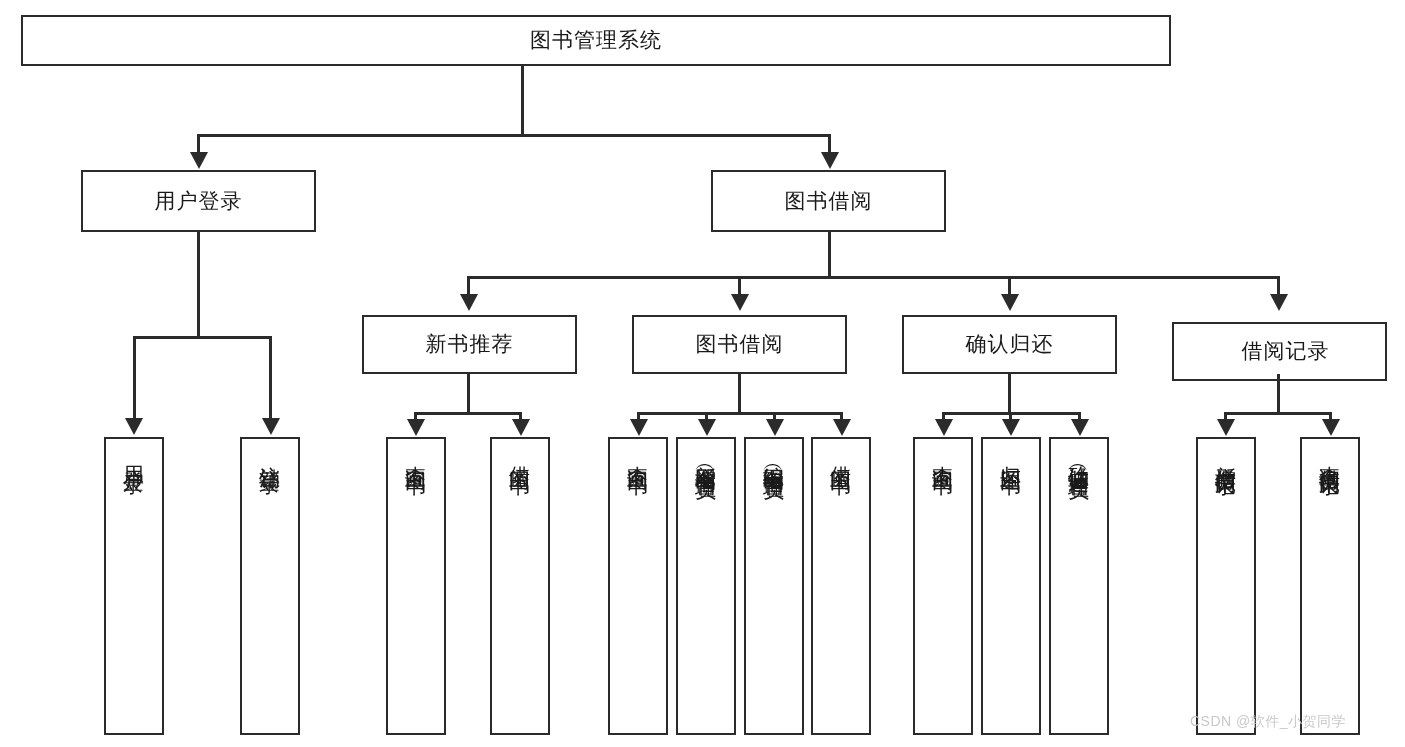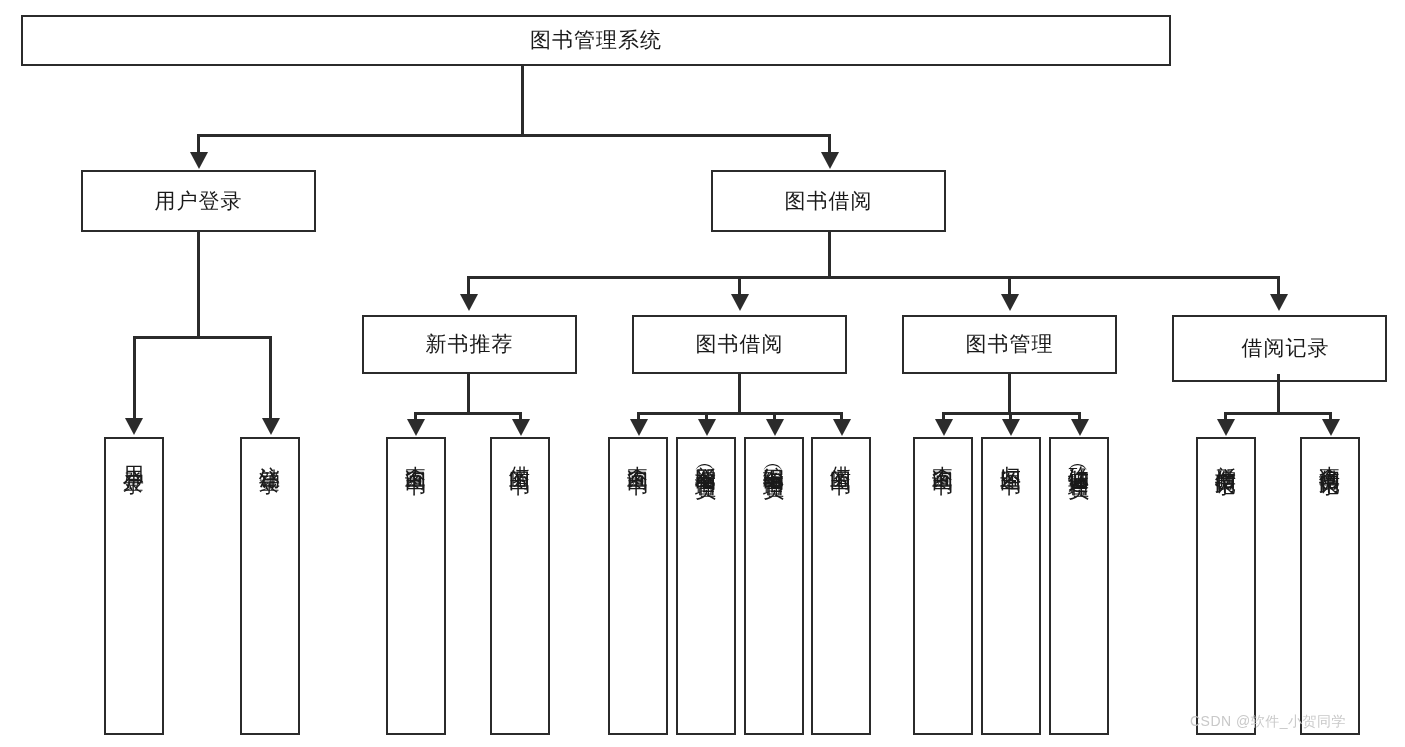--- a/index.html
+++ b/index.html
@@ -142,23 +142,23 @@
   <div class="vline" style="left:1277px; top:276px; width:3px; height:20px;"></div>
   <div class="arrow" style="left:1270px; top:294px;"></div>
 
   <div class="node h" style="left:362px; top:315px; width:215px; height:59px;">
     <span class="label">新书推荐</span>
   </div>
   <div class="node h" style="left:632px; top:315px; width:215px; height:59px;">
     <span class="label">图书借阅</span>
   </div>
   <div class="node h" style="left:902px; top:315px; width:215px; height:59px;">
-    <span class="label">图书管理</span>
-  </div>
-  <div class="node h" style="left:1172px; top:315px; width:215px; height:67px;padding-left:12px;">
+    <span class="label">确认归还</span>
+  </div>
+  <div class="node h" style="left:1172px; top:322px; width:215px; height:59px;padding-left:12px;">
     <span class="label">借阅记录</span>
   </div>
 
   <div class="vline" style="left:467px; top:374px; width:3px; height:38px;"></div>
   <div class="hline" style="left:414px; top:412px; width:108px; height:3px;"></div>
   <div class="vline" style="left:414px; top:412px; width:3px; height:9px;"></div>
   <div class="arrow" style="left:407px; top:419px;"></div>
   <div class="vline" style="left:519px; top:412px; width:3px; height:9px;"></div>
   <div class="arrow" style="left:512px; top:419px;"></div>
 

